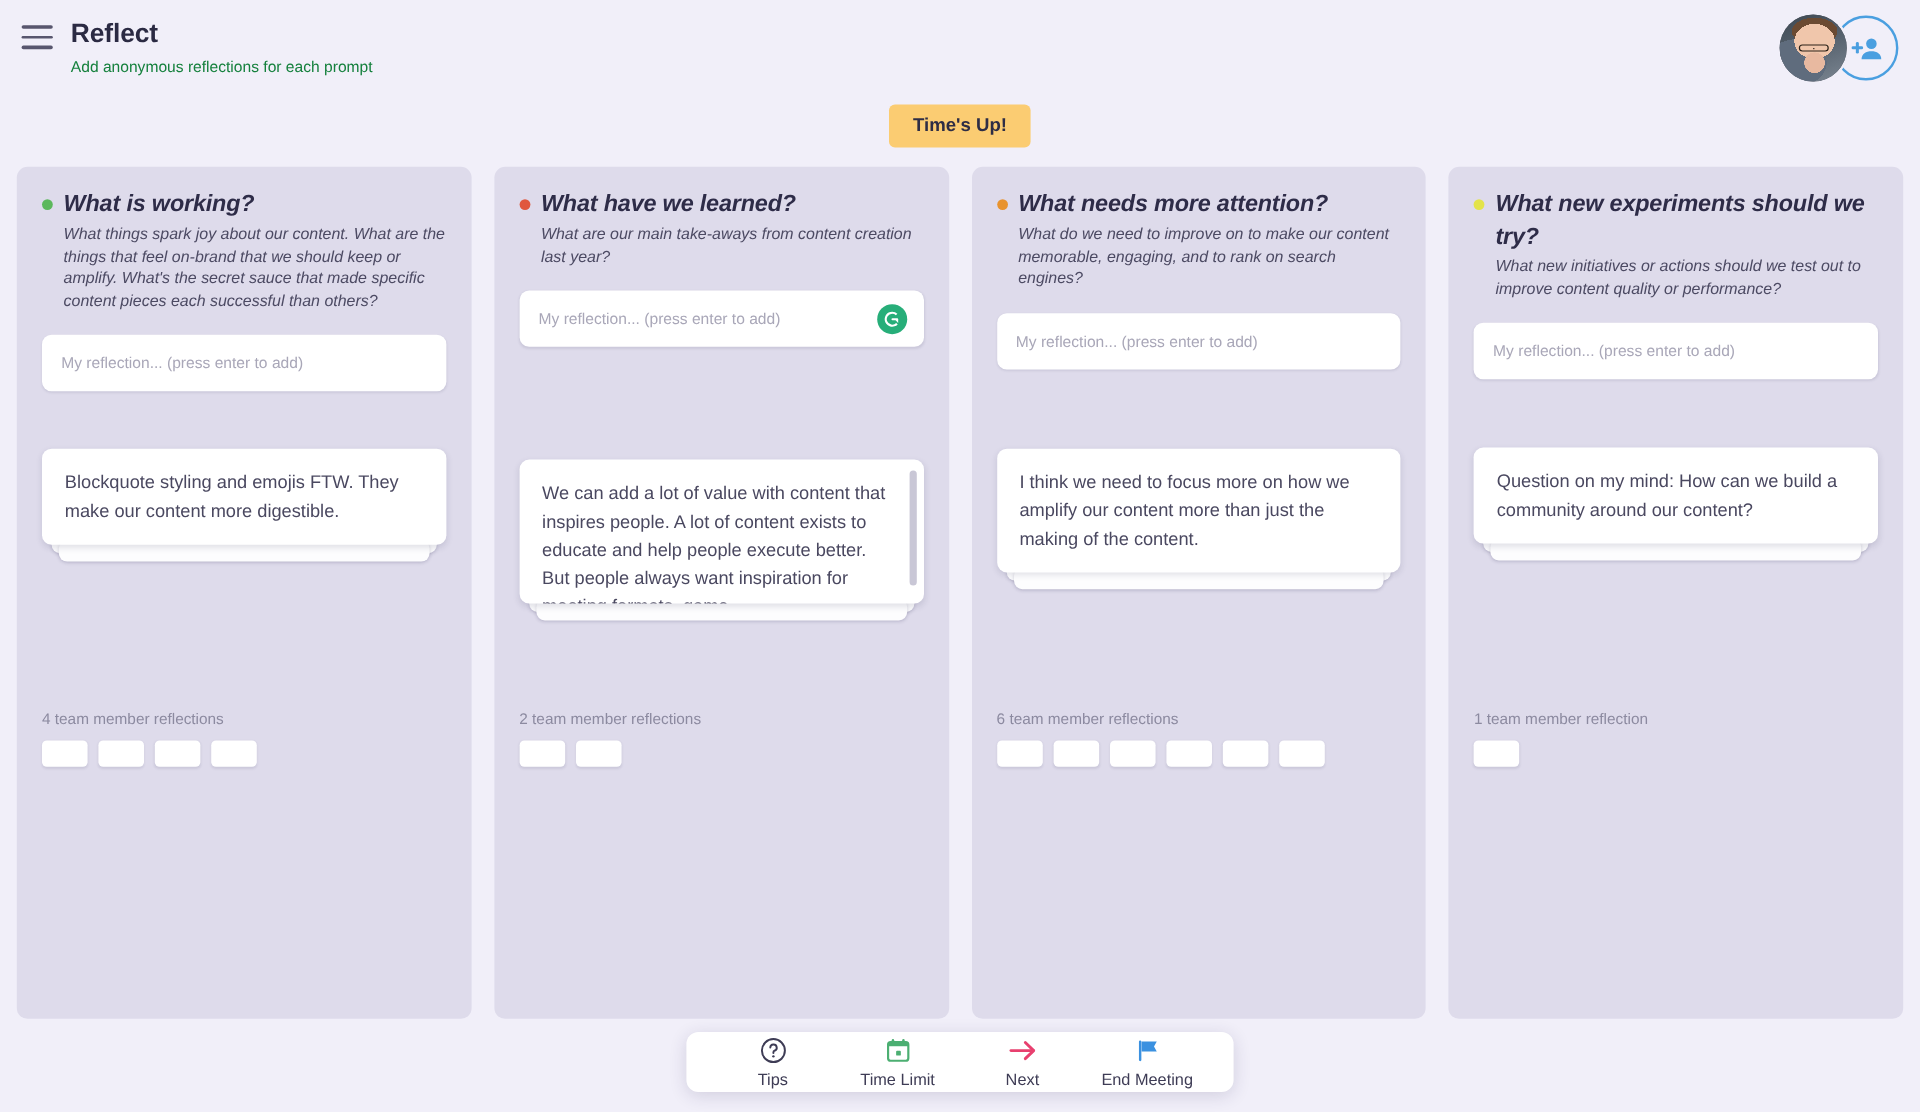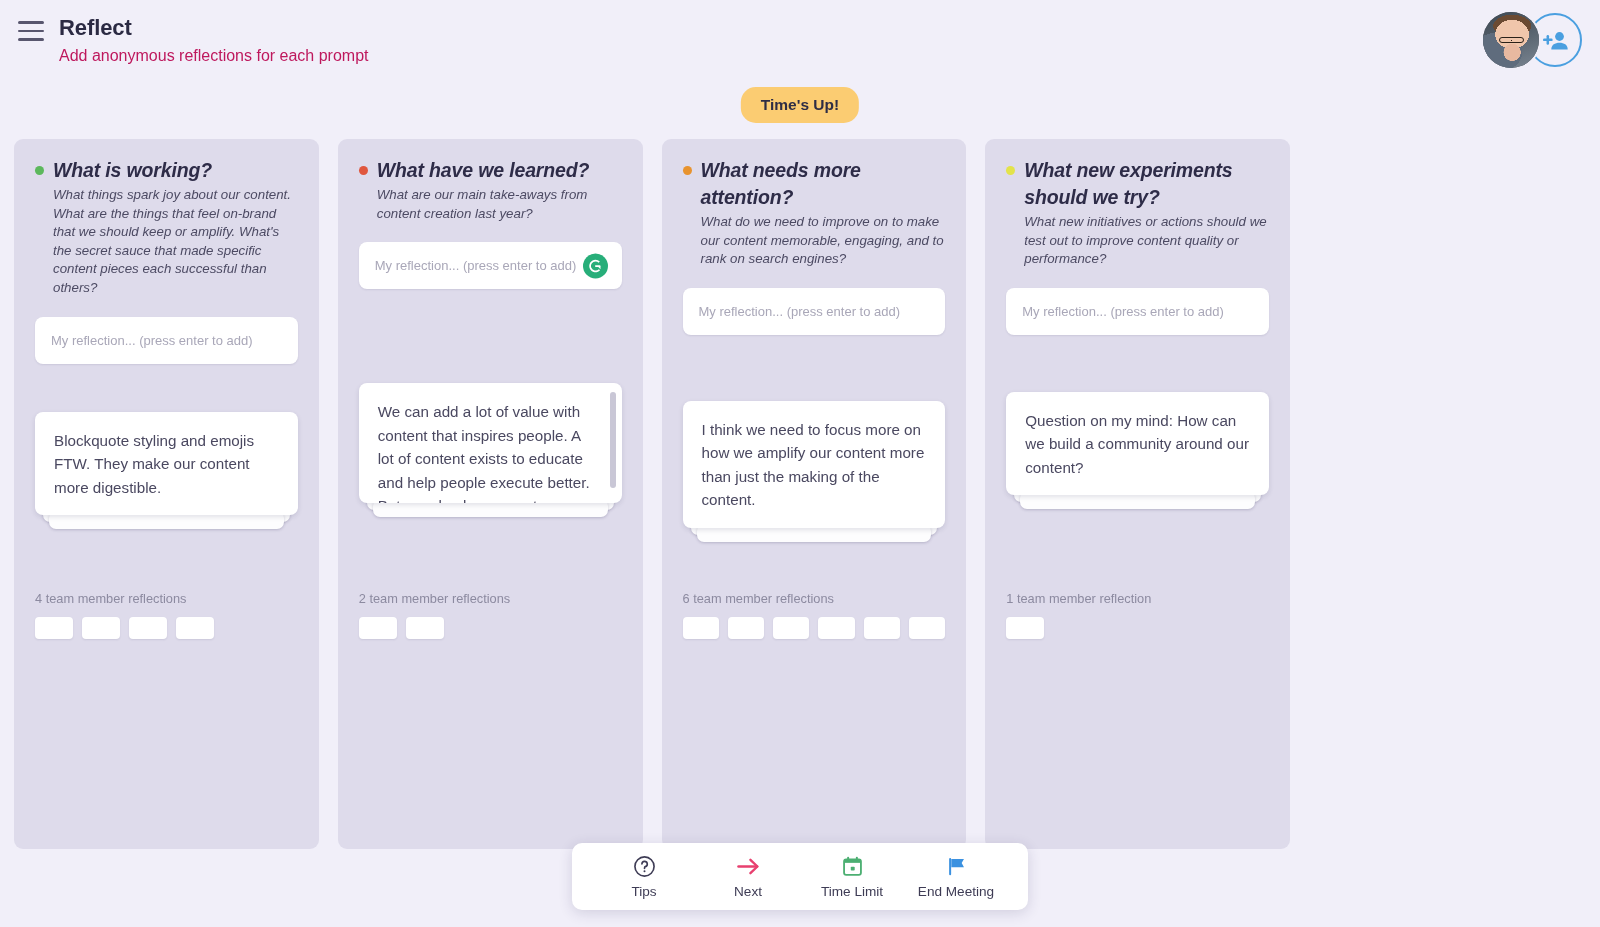--- a/index.html
+++ b/index.html
@@ -52,22 +52,22 @@
     top: 12px;
   }
   .page-title {
     font-size: 22px;
     font-weight: bold;
     color: #2b2a43;
     letter-spacing: -0.1px;
     line-height: 32px;
   }
   .page-subtitle {
-    font-size: 16px;
-    color: #be185d;
+    font-size: 13px;
+    color: #15803d;
     margin-top: 2px;
     line-height: 20px;
   }
 
   .header-right {
     position: absolute;
     right: 18px;
     top: 12px;
     display: flex;
     align-items: center;
@@ -128,32 +128,32 @@
   .times-up {
     position: absolute;
     top: 87px;
     left: 50%;
     transform: translateX(-50%);
     background: #fbcc72;
     color: #2e2d45;
     font-size: 15.5px;
     font-weight: bold;
     padding: 9px 20px;
-    border-radius: 15px;
+    border-radius: 5px;
     cursor: pointer;
     white-space: nowrap;
     text-align: center;
   }
 
   
   .board {
     position: absolute;
     top: 139px;
     left: 14px;
-    width: 1276px;
+    width: 1572px;
     height: 710px;
     display: flex;
     gap: 19px;
   }
 
   .column {
     flex: 1 1 0;
     background: #dedbeb;
     border-radius: 9px;
     padding: 18px 21px 0 21px;
@@ -293,21 +293,21 @@
 
   
   .toolbar {
     position: absolute;
     bottom: 17px;
     left: 50%;
     transform: translateX(-50%);
     background: #fff;
     border-radius: 10px;
     box-shadow: 0 3px 14px rgba(45,40,85,0.16);
-    height: 67px;
+    height: 50px;
     display: flex;
     align-items: center;
     padding: 0 20px;
     margin-top: 16px;
   }
   .tool {
     width: 104px;
     height: 62px;
     display: flex;
     flex-direction: column;
@@ -486,43 +486,43 @@
         <circle cx="12" cy="12" r="10" fill="none" stroke="#3e3c55" stroke-width="1.7"></circle>
         <path d="M9.3 9.3a2.8 2.8 0 1 1 3.6 2.8c-.7.3-.9.8-.9 1.6v.4" fill="none" stroke="#3e3c55" stroke-width="1.7" stroke-linecap="round"></path>
         <circle cx="12" cy="17" r="1.05" fill="#3e3c55"></circle>
       </svg>
     </div>
     <div class="tool-label">Tips</div>
   </div>
 
   <div class="tool">
     <div class="tool-icon">
-      <svg width="25" height="23" viewBox="0 0 26 24">
-        <path d="M2.5 12h19.5" stroke="#e8406f" stroke-width="2.5" stroke-linecap="round"></path>
-        <path d="M15 5l7.3 7-7.3 7" fill="none" stroke="#e8406f" stroke-width="2.5" stroke-linecap="round" stroke-linejoin="round"></path>
-      </svg>
-    </div>
-    <div class="tool-label">Next</div>
-  </div>
-
-  <div class="tool">
-    <div class="tool-icon">
       <svg width="23" height="23" viewBox="0 0 24 24">
         <rect x="3.2" y="4.6" width="17.6" height="16.2" rx="2.2" fill="none" stroke="#4caf72" stroke-width="1.9"></rect>
         <rect x="3.2" y="4.6" width="17.6" height="3.6" fill="#4caf72"></rect>
         <rect x="6.4" y="1.9" width="2.1" height="4.4" rx="1" fill="#4caf72"></rect>
         <rect x="15.5" y="1.9" width="2.1" height="4.4" rx="1" fill="#4caf72"></rect>
         <rect x="10.2" y="12.2" width="4.1" height="4.1" rx="0.8" fill="#4caf72"></rect>
       </svg>
     </div>
     <div class="tool-label">Time Limit</div>
   </div>
 
   <div class="tool">
     <div class="tool-icon">
+      <svg width="25" height="23" viewBox="0 0 26 24">
+        <path d="M2.5 12h19.5" stroke="#e8406f" stroke-width="2.5" stroke-linecap="round"></path>
+        <path d="M15 5l7.3 7-7.3 7" fill="none" stroke="#e8406f" stroke-width="2.5" stroke-linecap="round" stroke-linejoin="round"></path>
+      </svg>
+    </div>
+    <div class="tool-label">Next</div>
+  </div>
+
+  <div class="tool">
+    <div class="tool-icon">
       <svg width="23" height="23" viewBox="0 0 24 24">
         <rect x="4.3" y="3.2" width="2.1" height="18" rx="1" fill="#3b91e0"></rect>
         <path d="M6.6 4.1h13.2l-2.4 4.3 2.4 4.3H6.6z" fill="#3b91e0"></path>
       </svg>
     </div>
     <div class="tool-label">End Meeting</div>
   </div>
 
 </div>
 

